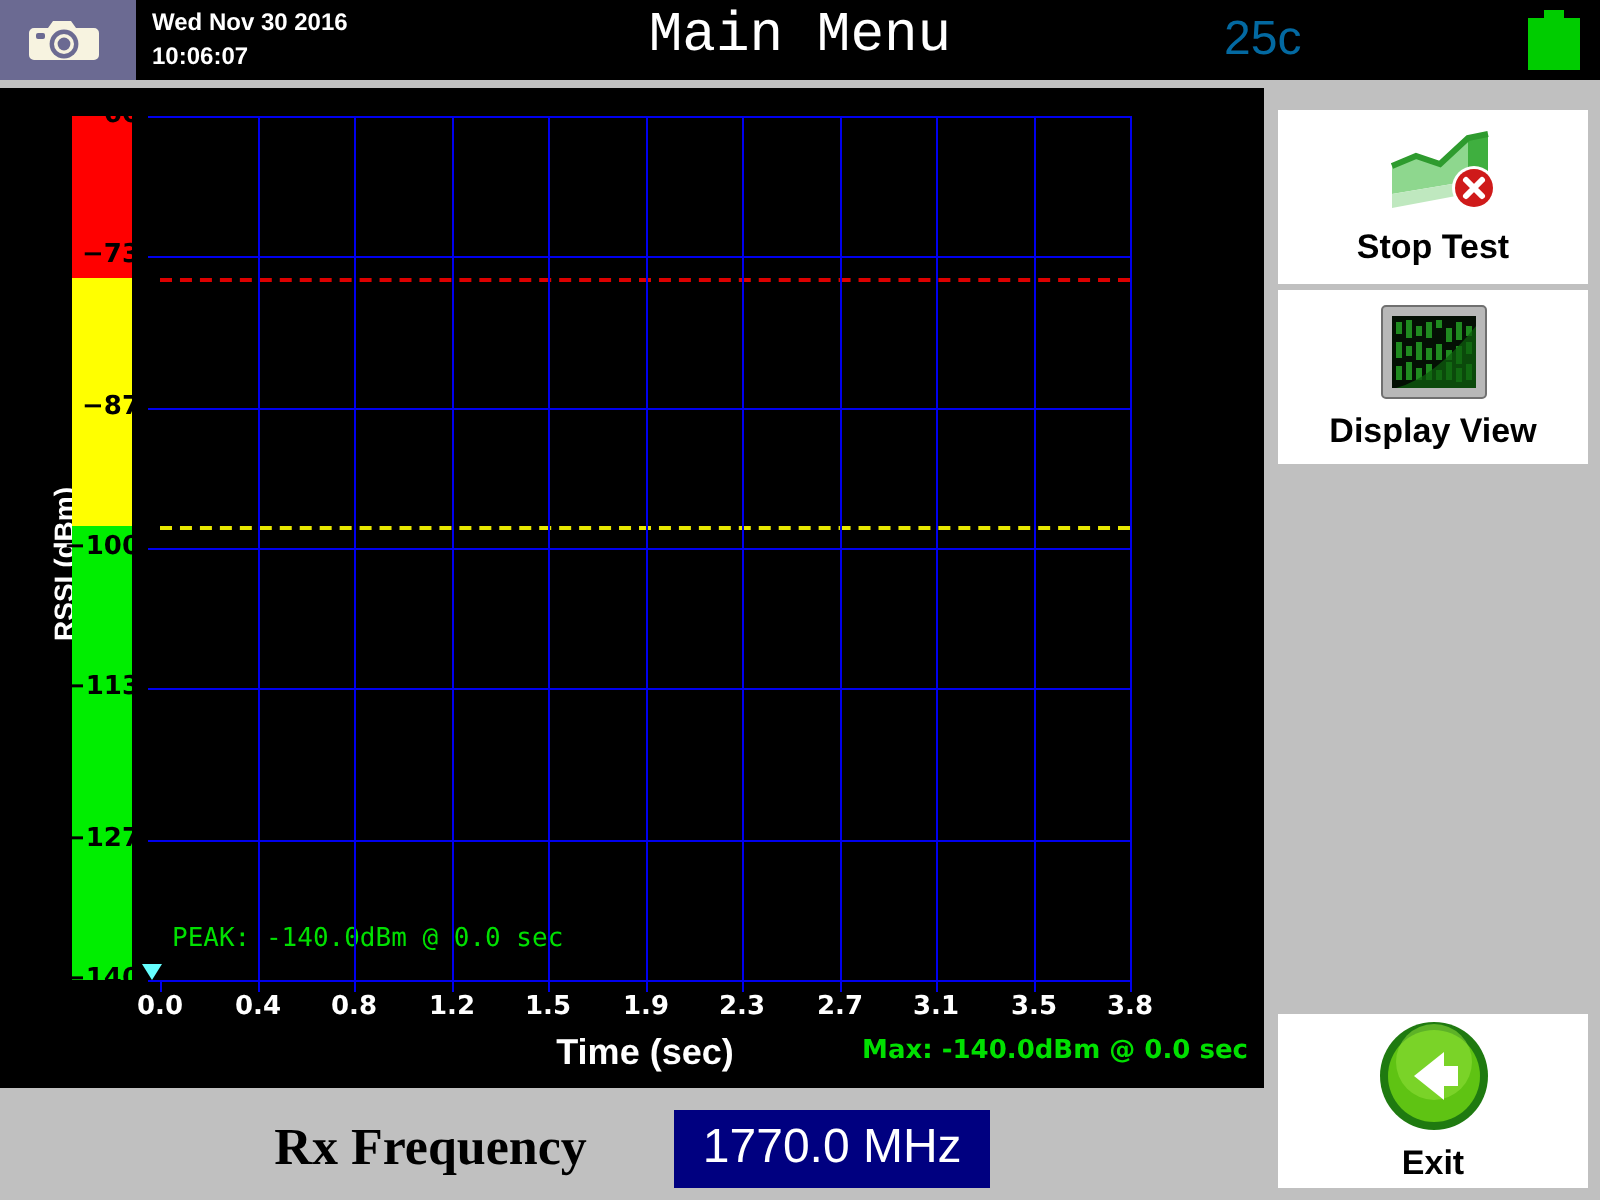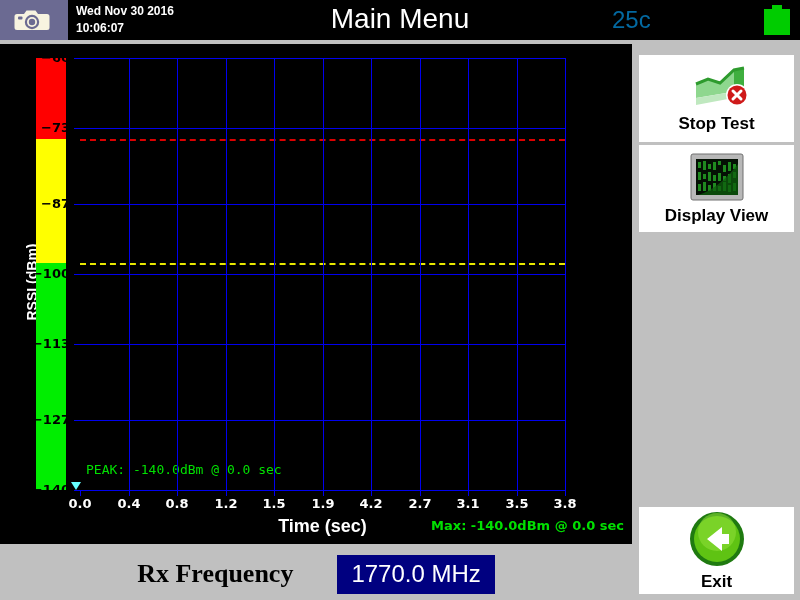--- a/index.html
+++ b/index.html
@@ -44,20 +44,21 @@
   #datetime div { white-space: nowrap; }
   #maintitle {
     position: absolute;
     left: 0; top: 2px;
     width: 800px;
     text-align: center;
     color: #ffffff;
     font-size: 28px;
     line-height: 34px;
     font-weight: normal;
+    font-family: Liberation Mono, monospace;
   }
   #temp {
     position: absolute;
     left: 612px; top: 5px;
     color: #00e000;
     font-size: 24px;
     line-height: 30px;
     font-weight: normal;
   }
   #battery {
@@ -378,21 +379,21 @@
       <div class="tickmark" style="left: 485px;"></div>
     </div>
 
   <div id="xlabels">
       <div class="xtick" style="left: 0px;">0.0</div>
       <div class="xtick" style="left: 49px;">0.4</div>
       <div class="xtick" style="left: 97px;">0.8</div>
       <div class="xtick" style="left: 146px;">1.2</div>
       <div class="xtick" style="left: 194px;">1.5</div>
       <div class="xtick" style="left: 243px;">1.9</div>
-      <div class="xtick" style="left: 291px;">4.2</div>
+      <div class="xtick" style="left: 291px;">2.3</div>
       <div class="xtick" style="left: 340px;">2.7</div>
       <div class="xtick" style="left: 388px;">3.1</div>
       <div class="xtick" style="left: 437px;">3.5</div>
       <div class="xtick" style="left: 485px;">3.8</div>
     </div>
   <div id="x-axis-title">Time (sec)</div>
 
   <div id="max-text" style="color: rgb(0, 224, 0);">Max: -140.0dBm @ 0.0 sec</div>
 </div>
 

